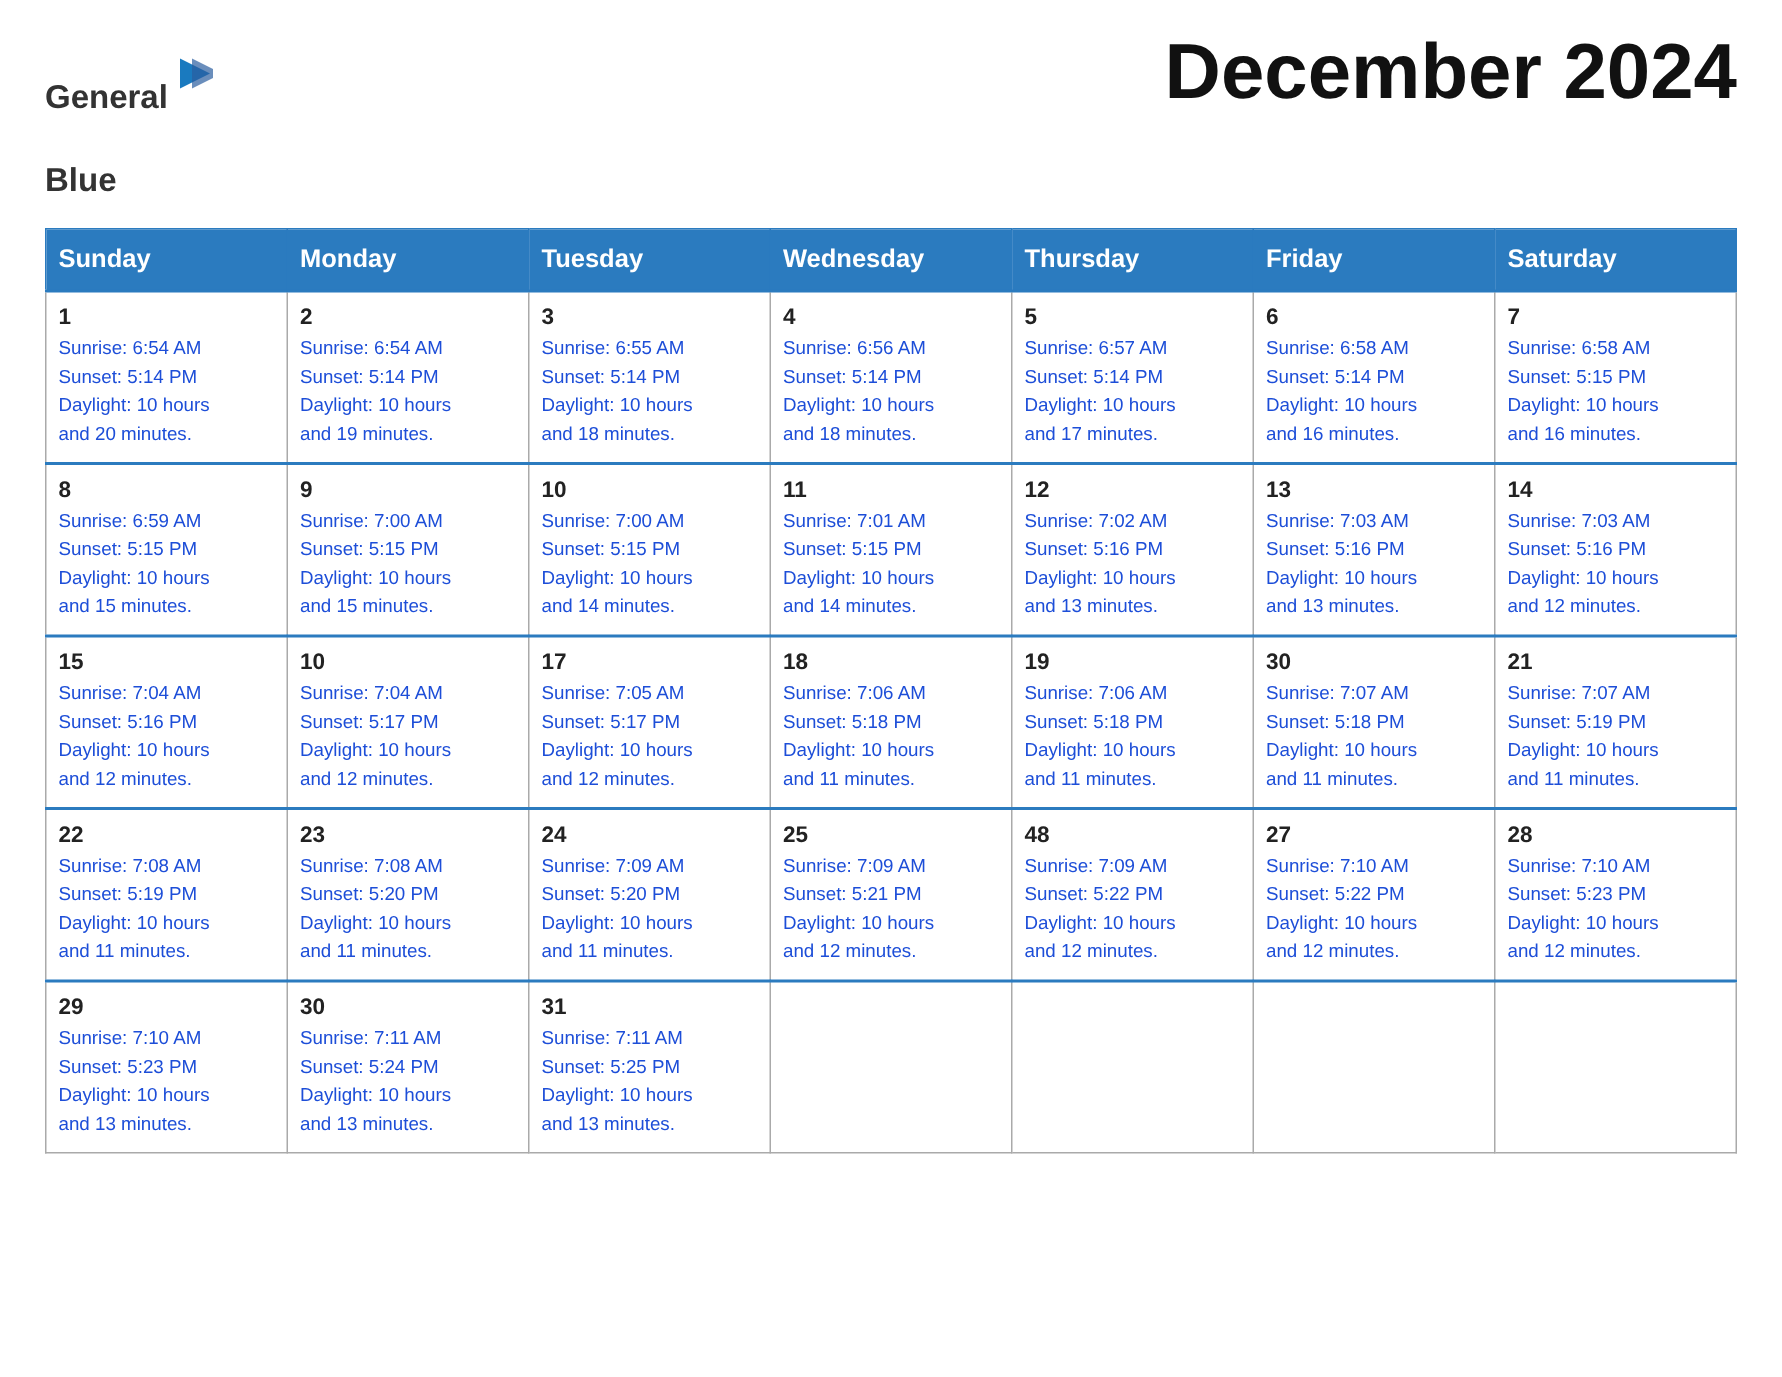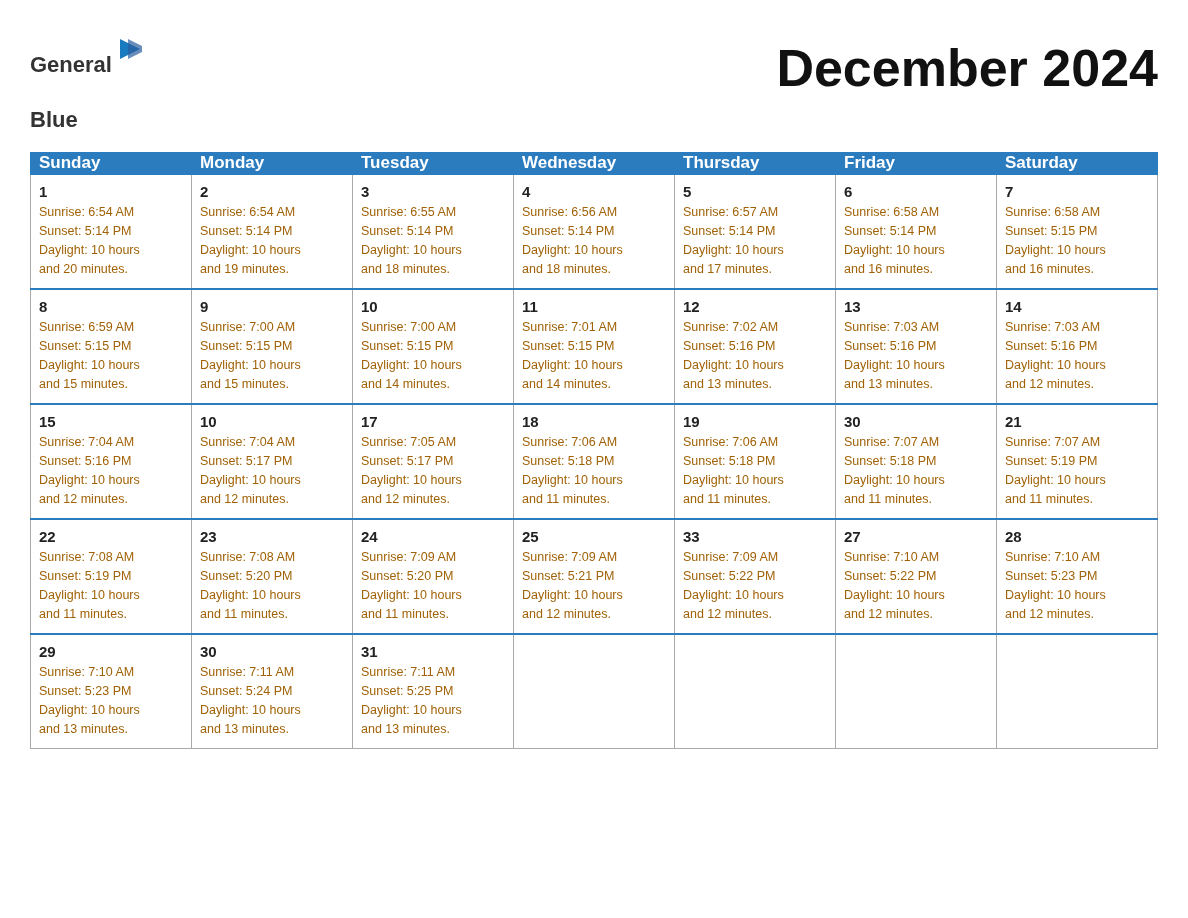--- a/index.html
+++ b/index.html
@@ -34,38 +34,37 @@
       margin-left: 2px;
     }
     .title-block {
       text-align: right;
     }
     .month-title {
       font-size: 52px;
       font-weight: bold;
       color: #111;
       line-height: 1.1;
-      margin-top: 20px;
     }
     .location {
       font-size: 20px;
       color: #333;
       margin-top: 4px;
     }
     .calendar {
       width: 100%;
       border-collapse: collapse;
       border: 1.5px solid #2b7bbf;
     }
     .calendar th {
       background-color: #2b7bbf;
       color: #fff;
       font-size: 17px;
       font-weight: bold;
-      padding: 0 8px;
+      padding: 10px 8px;
       text-align: left;
       border: 1px solid #2b7bbf;
     }
     .calendar td {
       vertical-align: top;
       padding: 8px 8px 10px 8px;
       border: 1px solid #aaa;
       width: 14.28%;
       font-size: 13px;
       color: #222;
@@ -73,21 +72,21 @@
     }
     .day-num {
       font-size: 15px;
       font-weight: bold;
       display: block;
       margin-bottom: 3px;
     }
     .day-info {
       font-size: 12.5px;
       line-height: 1.5;
-      color: #a16207;
+      color: #1d4ed8;
     }
     .calendar tr td {
       background: #fff;
     }
     .calendar tbody tr {
       border-top: 2px solid #2b7bbf;
     }
     .empty-cell {
       background: #fff;
     }
@@ -230,21 +229,21 @@
     </td>
         <td>
       <span class="day-num">24</span>
       <span class="day-info">Sunrise: 7:09 AM<br>Sunset: 5:20 PM<br>Daylight: 10 hours<br>and 11 minutes.</span>
     </td>
         <td>
       <span class="day-num">25</span>
       <span class="day-info">Sunrise: 7:09 AM<br>Sunset: 5:21 PM<br>Daylight: 10 hours<br>and 12 minutes.</span>
     </td>
         <td>
-      <span class="day-num">33</span>
+      <span class="day-num">48</span>
       <span class="day-info">Sunrise: 7:09 AM<br>Sunset: 5:22 PM<br>Daylight: 10 hours<br>and 12 minutes.</span>
     </td>
         <td>
       <span class="day-num">27</span>
       <span class="day-info">Sunrise: 7:10 AM<br>Sunset: 5:22 PM<br>Daylight: 10 hours<br>and 12 minutes.</span>
     </td>
         <td>
       <span class="day-num">28</span>
       <span class="day-info">Sunrise: 7:10 AM<br>Sunset: 5:23 PM<br>Daylight: 10 hours<br>and 12 minutes.</span>
     </td>

